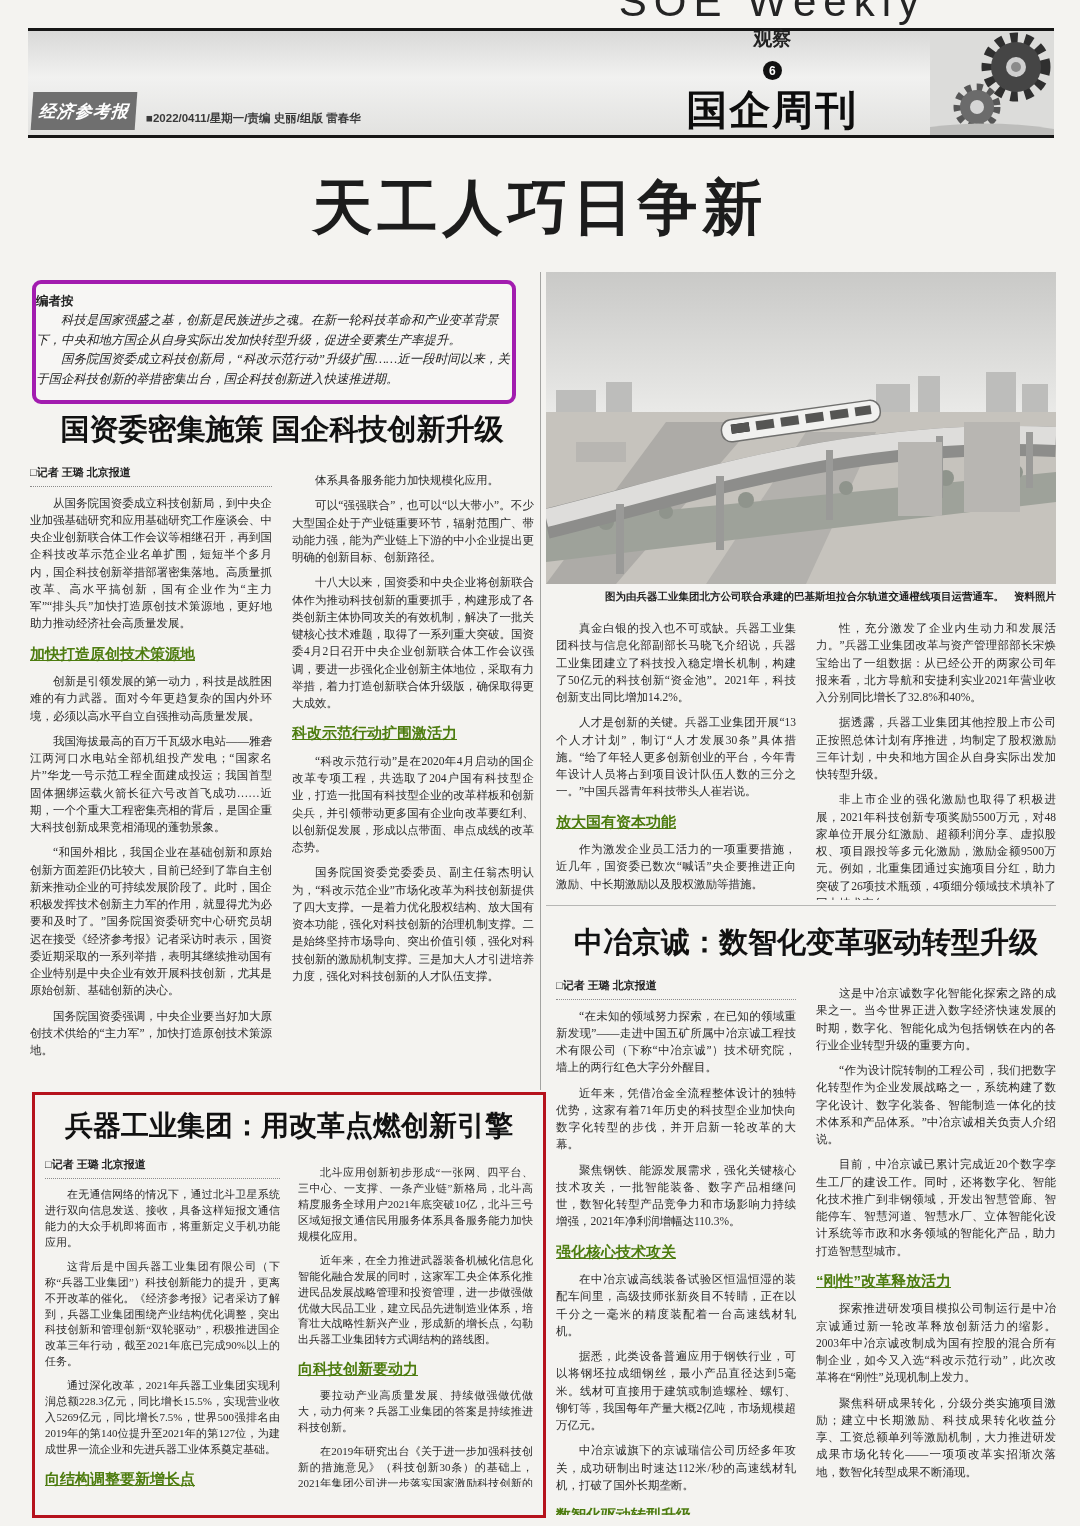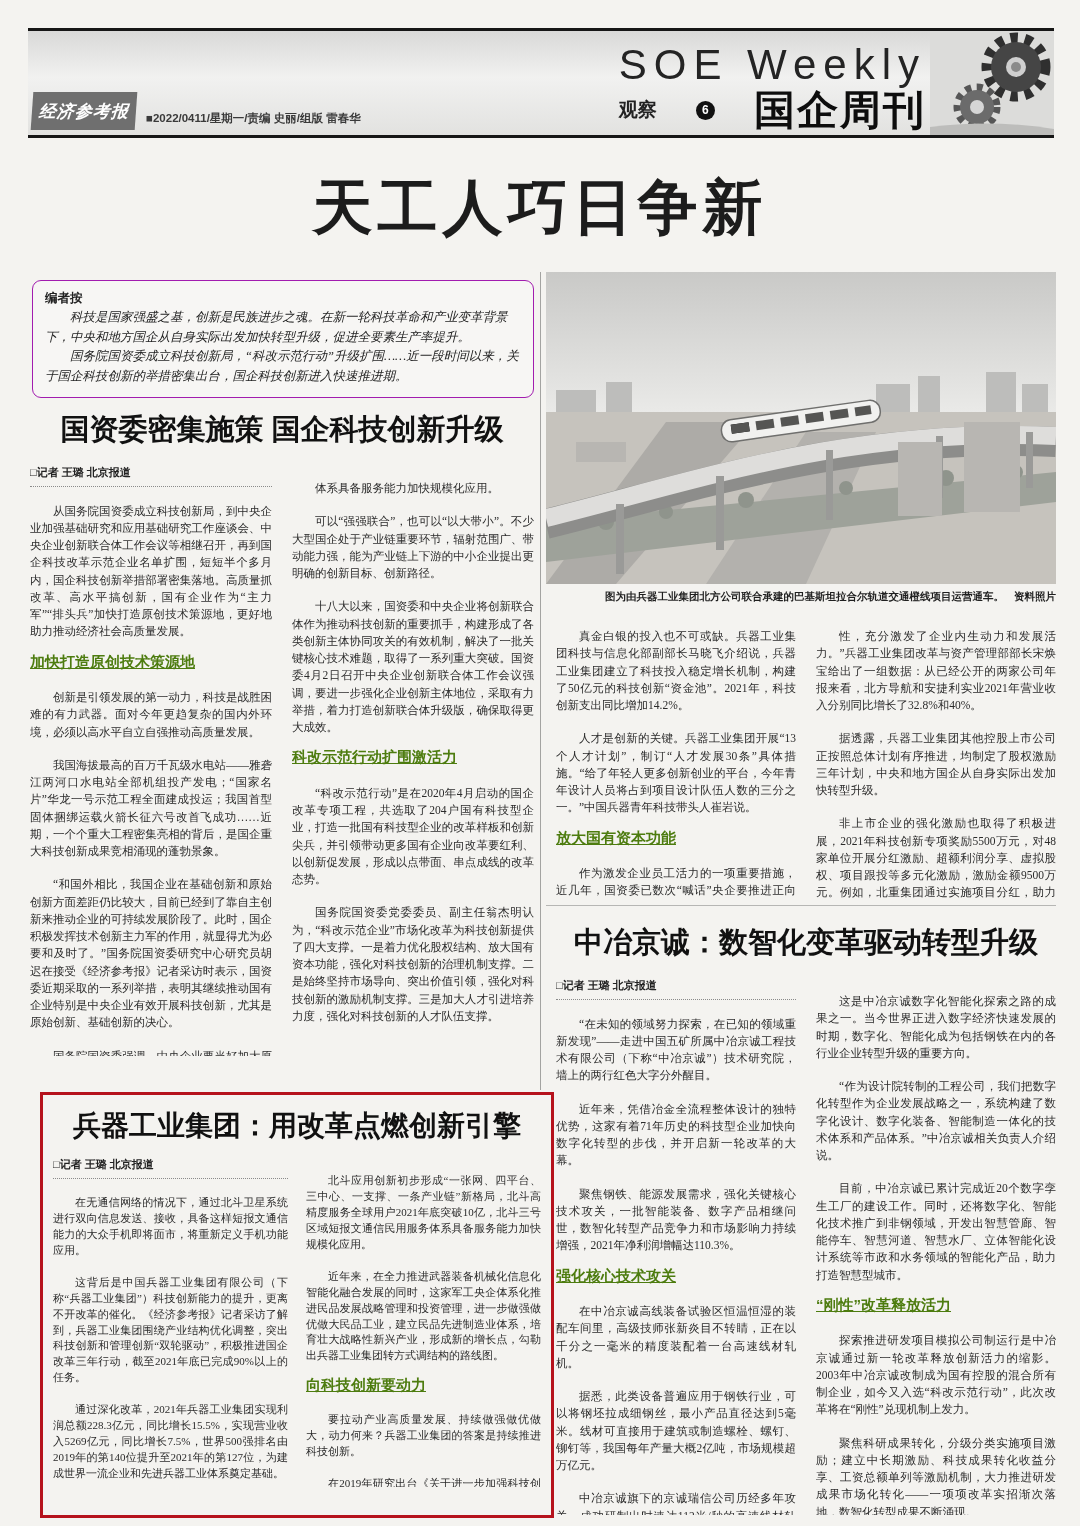--- a/index.html
+++ b/index.html
@@ -11,61 +11,61 @@
        background:linear-gradient(180deg,#d9d9d8,#f1f1f0 45%,#e2e2e0);}
   .logo{position:absolute;left:4px;bottom:5px;width:104px;height:38px;background:#6f6f6f;
         color:#fff;display:flex;align-items:center;justify-content:center;
         font-family:"Liberation Serif",serif;font-style:italic;font-weight:700;font-size:17px;
         letter-spacing:1px;transform:skewX(-4deg);}
   .dateline{position:absolute;left:118px;bottom:9px;font-family:"Liberation Sans",sans-serif;
         font-size:11.5px;font-weight:700;color:#3a3a3a;}
   .mast{position:absolute;right:128px;bottom:4px;text-align:right;}
   .soe{font-family:"Liberation Sans",sans-serif;font-weight:200;font-size:42px;line-height:44px;
        letter-spacing:7px;color:#242424;}
-  .obs-row{display:flex;align-items:center;justify-content:space-between;gap:9px;margin-top:2px;}
+  .obs-row{display:flex;align-items:center;justify-content:flex-end;gap:9px;margin-top:2px;flex-direction:column;}
   .obs{font-family:"Liberation Sans",sans-serif;font-size:19px;font-weight:600;color:#222;}
   .badge{display:inline-flex;width:19px;height:19px;border-radius:50%;background:#111;color:#fff;
        align-items:center;justify-content:center;font-family:"Liberation Sans",sans-serif;
        font-size:12px;font-weight:700;}
   .gqzk{font-family:"Liberation Sans",sans-serif;font-size:41px;font-weight:700;color:#0d0d0d;
        letter-spacing:2px;line-height:42px;}
   .gears{position:absolute;right:0;top:0;width:124px;height:100%;}
   
   .headline{position:absolute;left:0;top:168px;width:100%;text-align:center;
        font-family:"Liberation Sans",sans-serif;font-size:60px;font-weight:900;
        letter-spacing:5px;color:#1c1c1c;}
   
-  .note{position:absolute;left:32px;top:280px;width:476px;height:100px;border:1px solid #a21caf;
-       border-radius:9px;padding:8px 12px;overflow:hidden;background:rgba(255,255,255,.25);}
+  .note{position:absolute;left:32px;top:280px;width:476px;height:100px;border:4px solid #a21caf;
+       border-radius:9px;padding:8px 0;overflow:hidden;background:rgba(255,255,255,.25);}
   .note-label{font-family:"Liberation Sans",sans-serif;font-weight:800;font-size:14px;color:#111;
        margin:0 0 3px 26px;}
   .note p{margin:0;text-indent:2em;font-style:italic;font-size:12.5px;line-height:1.55;color:#232323;}
   
   .photo{position:absolute;left:546px;top:272px;width:510px;height:312px;overflow:hidden;
        box-shadow:0 0 0 1px #c9c9c7 inset;}
   .photo svg{width:100%;height:100%;display:block;}
   .caption{position:absolute;left:546px;top:590px;width:510px;text-align:right;
        font-family:"Liberation Sans",sans-serif;font-size:10.5px;font-weight:700;color:#1f1f1f;}
   .caption .credit{margin-left:10px;}
   
   .vline{position:absolute;left:540px;top:272px;width:1px;height:818px;background:#a3a3a1;}
   .hline-a3{position:absolute;left:546px;top:905px;width:510px;height:1px;background:#b6b6b4;}
   
   .art-title{text-align:center;font-family:"Liberation Sans",sans-serif;font-weight:800;color:#111;}
   .byline{font-family:"Liberation Sans",sans-serif;font-size:11px;font-weight:700;color:#222;
        padding-bottom:5px;border-bottom:1px dotted #8a8a8a;margin-bottom:8px;}
   .cols{display:flex;gap:20px;overflow:hidden;}
   .col{flex:1;overflow:hidden;font-size:11.5px;line-height:1.5;}
-  .para{margin:16px 0 3px;text-indent:2em;text-align:justify;}
+  .para{margin:8px 0 3px;text-indent:2em;text-align:justify;}
   .subhead{font-family:"Liberation Sans",sans-serif;font-size:15px;font-weight:800;color:#4d7c0f;
        margin:10px 0 6px;text-indent:0;text-decoration:underline;}
   .art1{position:absolute;left:30px;top:406px;width:504px;height:662px;overflow:hidden;}
   .art1 .art-title{font-size:29px;margin:4px 0 14px;}
   .art1 .cols{height:592px;}
-  .redbox{position:absolute;left:40px;top:1092px;width:514px;height:426px;
+  .redbox{position:absolute;left:32px;top:1092px;width:514px;height:426px;
        border:3px solid #b5121c;overflow:hidden;padding:0 10px;box-sizing:border-box;}
   .redbox .art-title{font-size:28px;margin:12px 0 12px;}
   .redbox .cols{height:330px;gap:18px;}
   .redbox .col{font-size:11px;line-height:1.45;}
   .cont{position:absolute;left:556px;top:612px;width:500px;height:288px;overflow:hidden;}
   .cont .cols{height:288px;}
   .art3{position:absolute;left:556px;top:915px;width:500px;height:605px;overflow:hidden;}
   .art3 .art-title{font-size:29px;margin:8px 0 14px;}
   .art3 .cols{height:538px;}
 </style>

